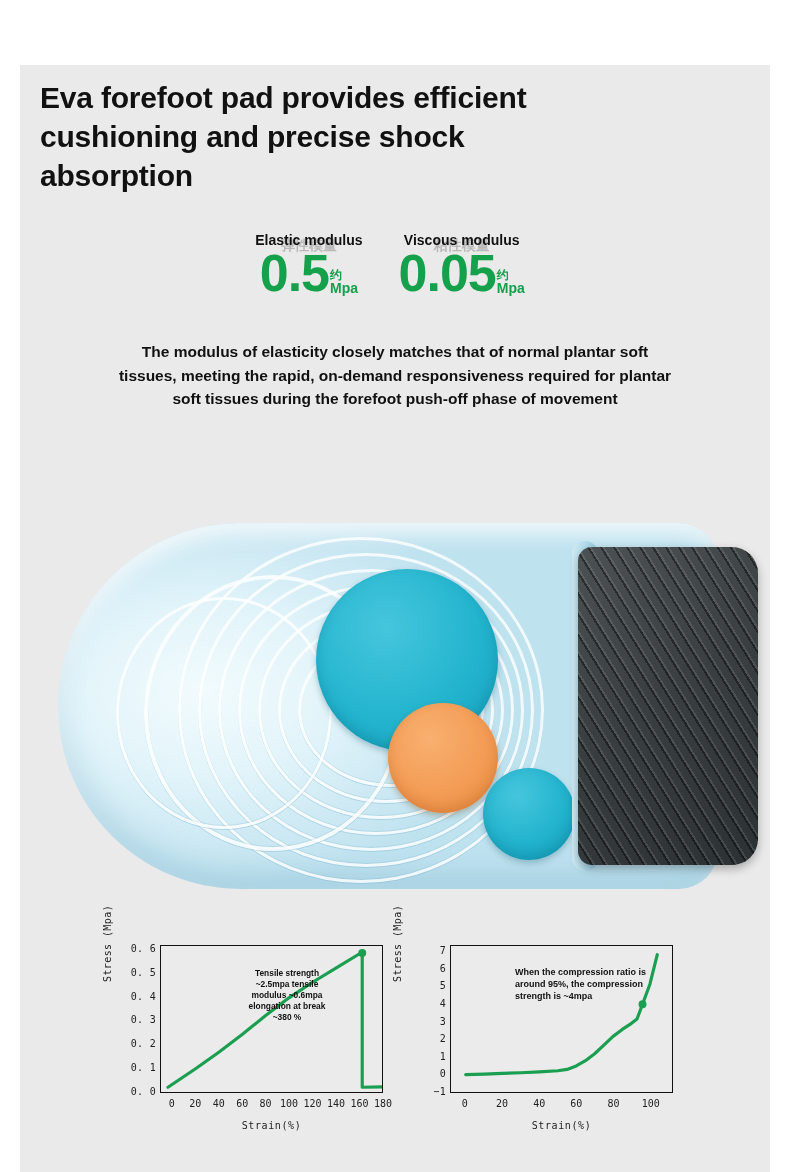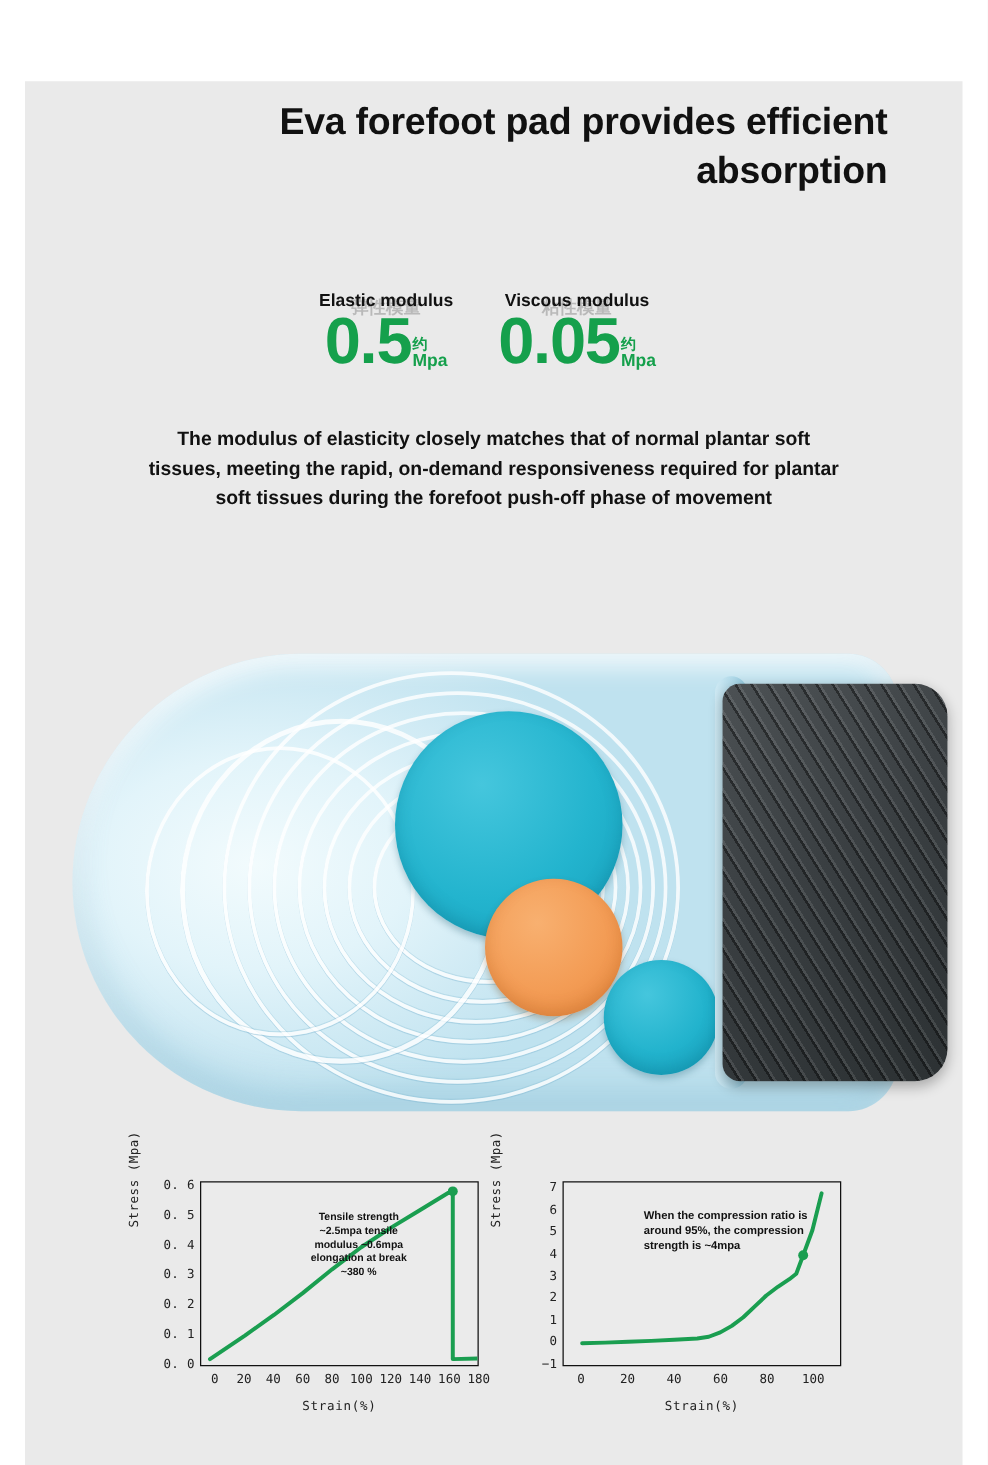--- a/index.html
+++ b/index.html
@@ -2,21 +2,21 @@
 <html><head>
 <meta charset="utf-8">
 <style>
   html,body{margin:0;padding:0;background:#ffffff;}
   body{width:790px;height:1172px;font-family:"Liberation Sans",sans-serif;overflow:hidden;}
 
   .page{position:relative;width:790px;height:1172px;background:#ffffff;}
   .panel{position:absolute;left:20px;top:65px;width:750px;height:1107px;background:#eaeaea;}
 
   
-  .headline{position:absolute;left:40px;top:78px;width:670px;text-align:right;
+  .headline{position:absolute;left:40px;top:78px;width:670px;text-align:left;
     font-size:30px;font-weight:bold;color:#111;line-height:1.30;letter-spacing:-0.2px;}
   .headline .ln{display:block;}
 
   
   .stats{position:absolute;left:180px;top:232px;width:420px;display:flex;justify-content:center;gap:36px;}
   .stat{position:relative;text-align:center;}
   .stat-label{position:relative;font-size:14px;font-weight:bold;color:#111;white-space:nowrap;z-index:2;}
   .stat-label-ghost{position:absolute;left:0;right:0;top:5px;text-align:center;
     font-size:14px;font-weight:bold;color:#b9b9b9;white-space:nowrap;z-index:1;
     font-family:"DejaVu Sans",sans-serif;}
@@ -93,20 +93,21 @@
   .annot .ln{display:block;}
 </style>
 </head>
 <body>
 
 <div class="page">
   <div class="panel"></div>
 
   <div class="headline">
     <span class="ln">Eva forefoot pad provides efficient</span>
+    <span class="ln">cushioning and precise shock</span>
     <span class="ln">absorption</span>
   </div>
 
   <div class="stats">
     <div class="stat">
       <div class="stat-label-ghost">弹性模量</div>
       <div class="stat-label">Elastic modulus</div>
       <div class="stat-val">
         <span class="stat-num">0.5</span>
         <span class="stat-units">

